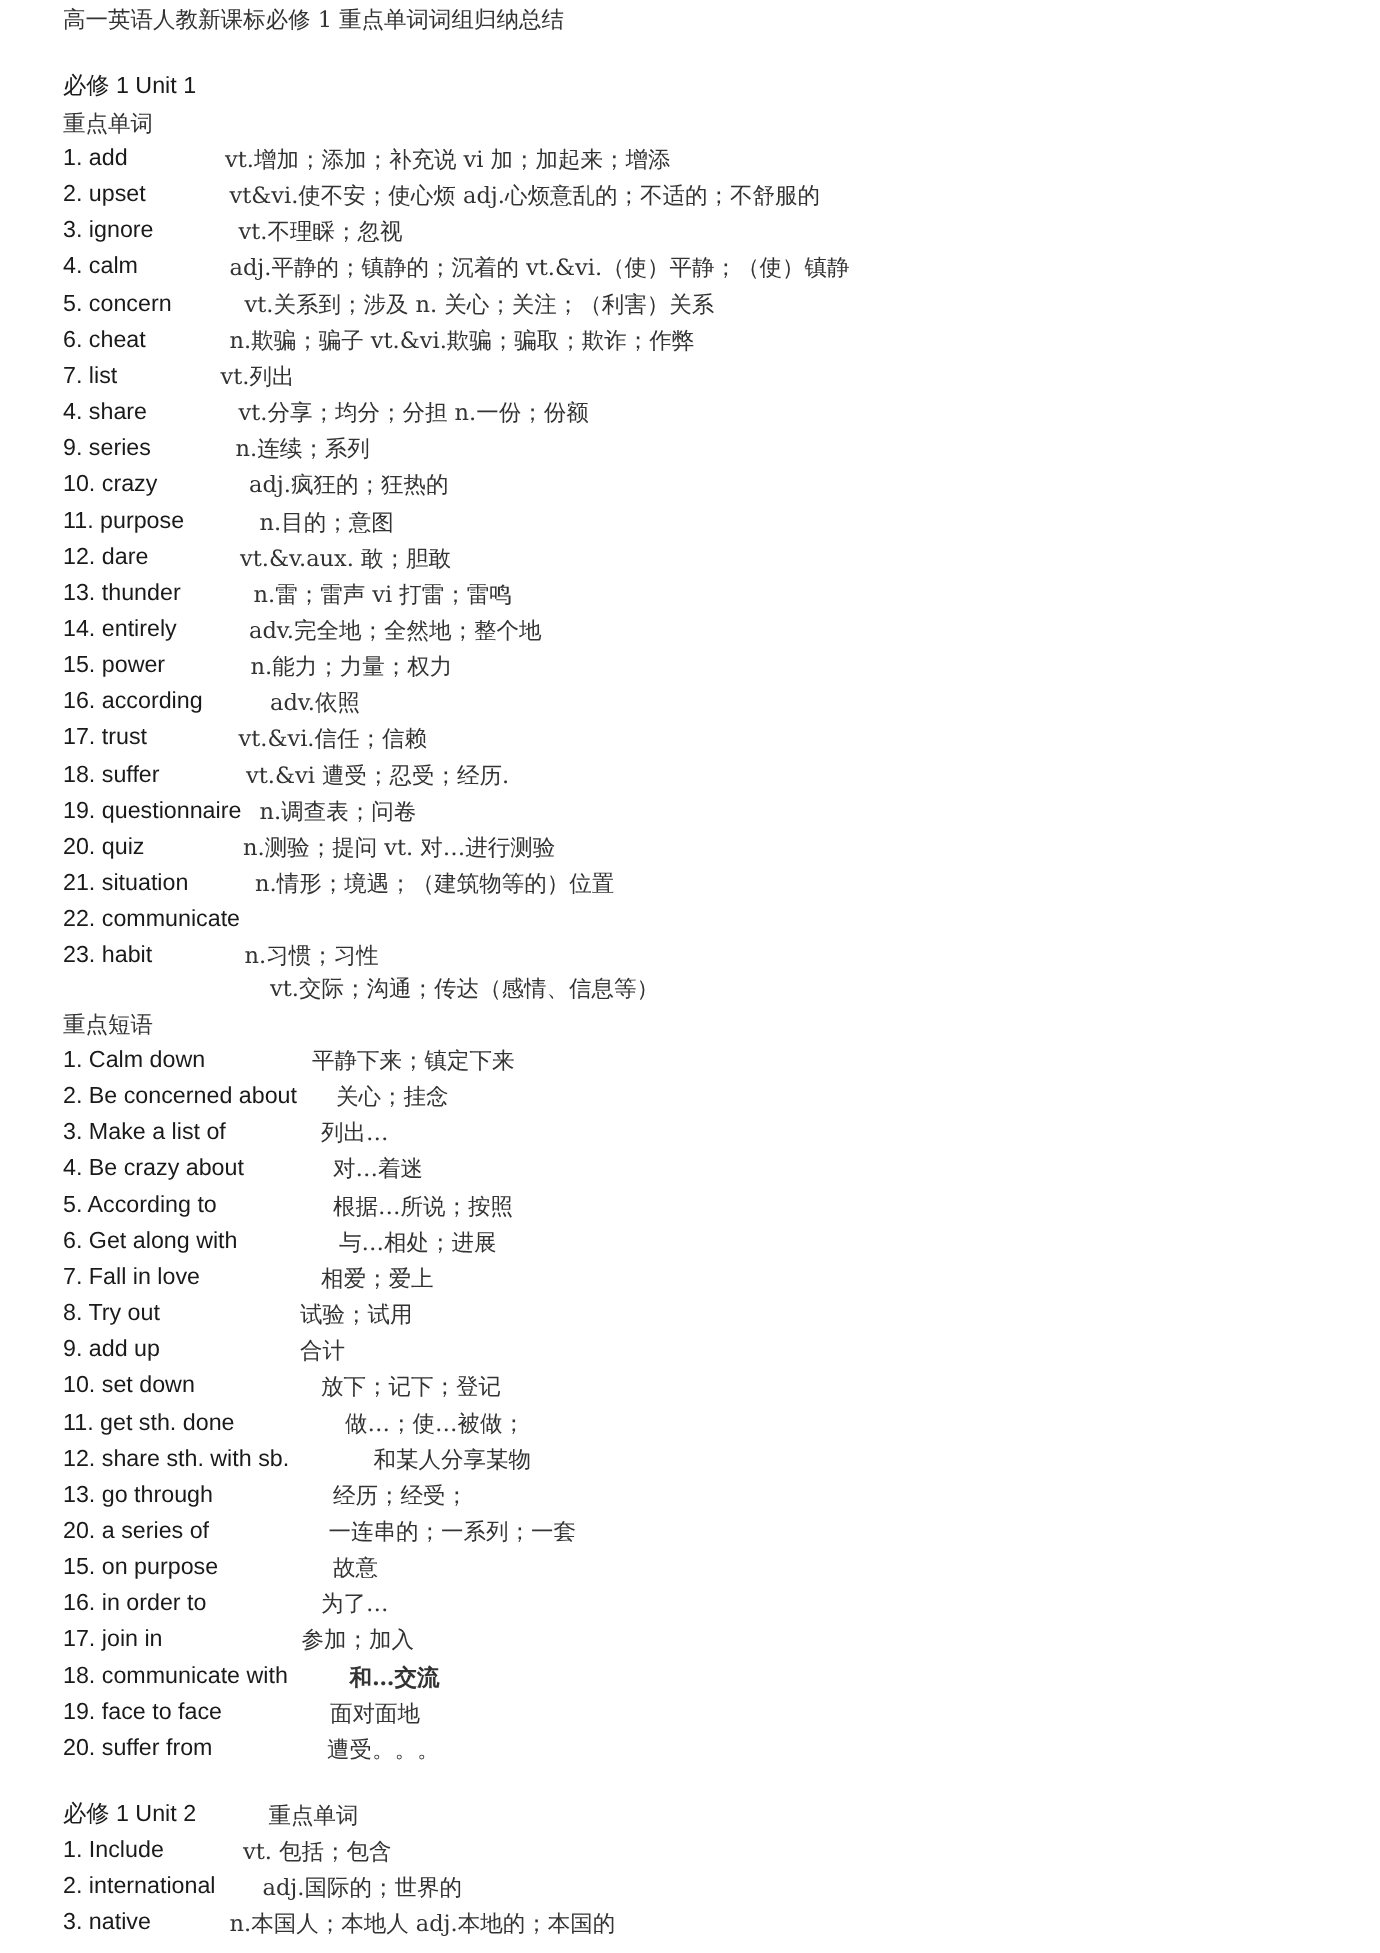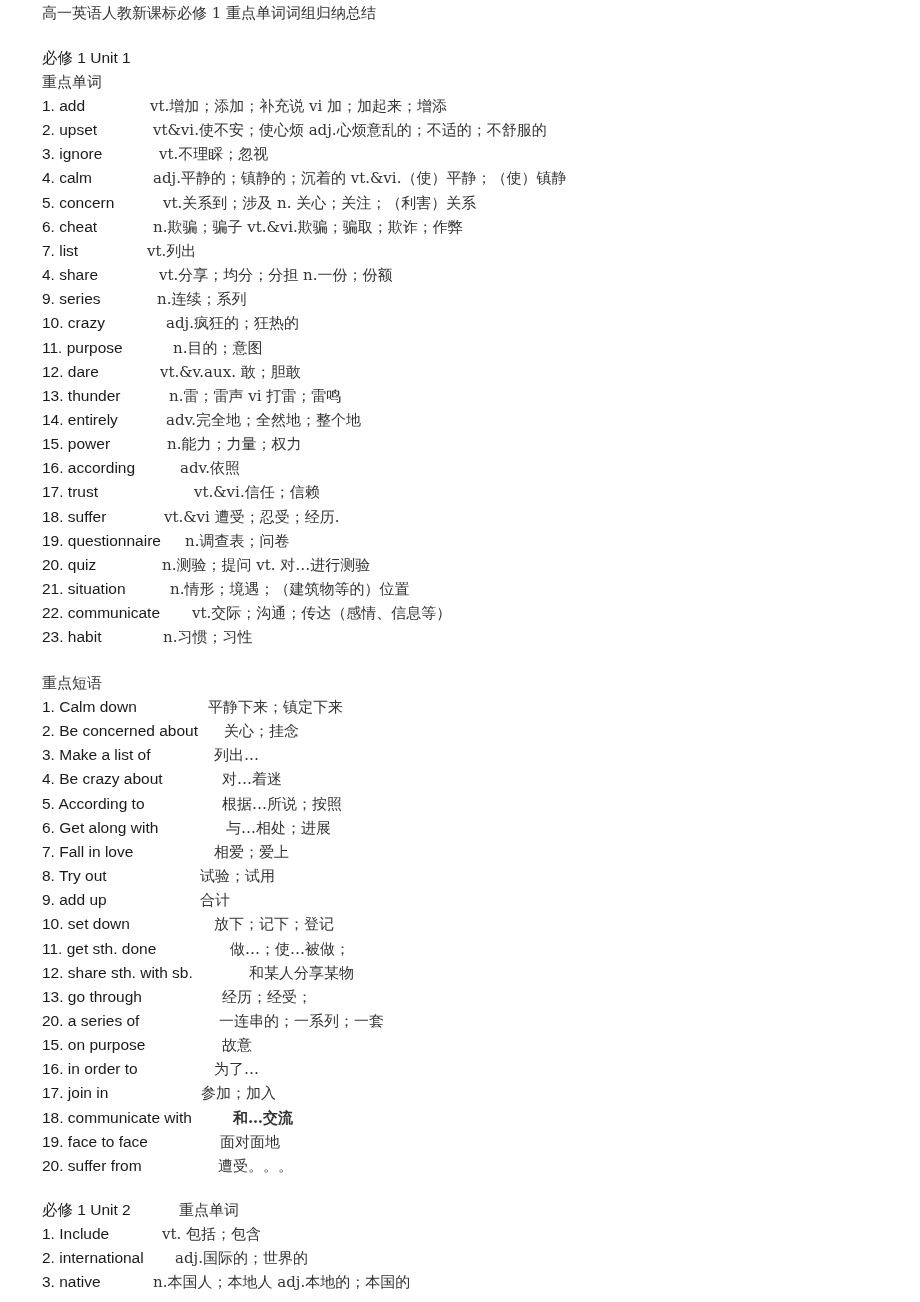--- a/index.html
+++ b/index.html
@@ -81,41 +81,41 @@
       <div class="line" style="top: 434.1px;">
         <span class="term">15. power</span>
         <span class="def cjk" style="left: 125px;">n.能力；力量；权力</span>
       </div>
       <div class="line" style="top: 458.25px;">
         <span class="term">16. according</span>
         <span class="def cjk" style="left: 138px;">adv.依照</span>
       </div>
       <div class="line" style="top: 482.4px;">
         <span class="term">17. trust</span>
-        <span class="def cjk" style="left: 117px; margin-left: 35px;">vt.&amp;vi.信任；信赖</span>
+        <span class="def cjk" style="left: 117px;">vt.&amp;vi.信任；信赖</span>
       </div>
       <div class="line" style="top: 506.55px;">
         <span class="term">18. suffer</span>
         <span class="def cjk" style="left: 122px;">vt.&amp;vi 遭受；忍受；经历.</span>
       </div>
       <div class="line" style="top: 530.7px;">
         <span class="term">19. questionnaire</span>
-        <span class="def cjk" style="left: 143px;">n.调查表；问卷</span>
+        <span class="def cjk" style="left: 131px;">n.调查表；问卷</span>
       </div>
       <div class="line" style="top: 554.85px;">
         <span class="term">20. quiz</span>
         <span class="def cjk" style="left: 120px;">n.测验；提问  vt.  对…进行测验</span>
       </div>
       <div class="line" style="top: 579px;">
         <span class="term">21. situation</span>
         <span class="def cjk" style="left: 128px;">n.情形；境遇；（建筑物等的）位置</span>
       </div>
       <div class="line" style="top: 603.15px;">
         <span class="term">22. communicate</span>
-        <span class="def cjk" style="left: 150px;">vt.交际；沟通；传达（感情、信息等）</span>
+        <span class="def cjk" style="left: 138px; margin-top: 46px;">vt.交际；沟通；传达（感情、信息等）</span>
       </div>
       <div class="line" style="top: 627.3px;">
         <span class="term">23. habit</span>
         <span class="def cjk" style="left: 121px;">n.习惯；习性</span>
       </div>
     </div>
 
   <div class="line cjk" style="top:673px;">重点短语</div>
 
   <div id="unit1-phrases">

